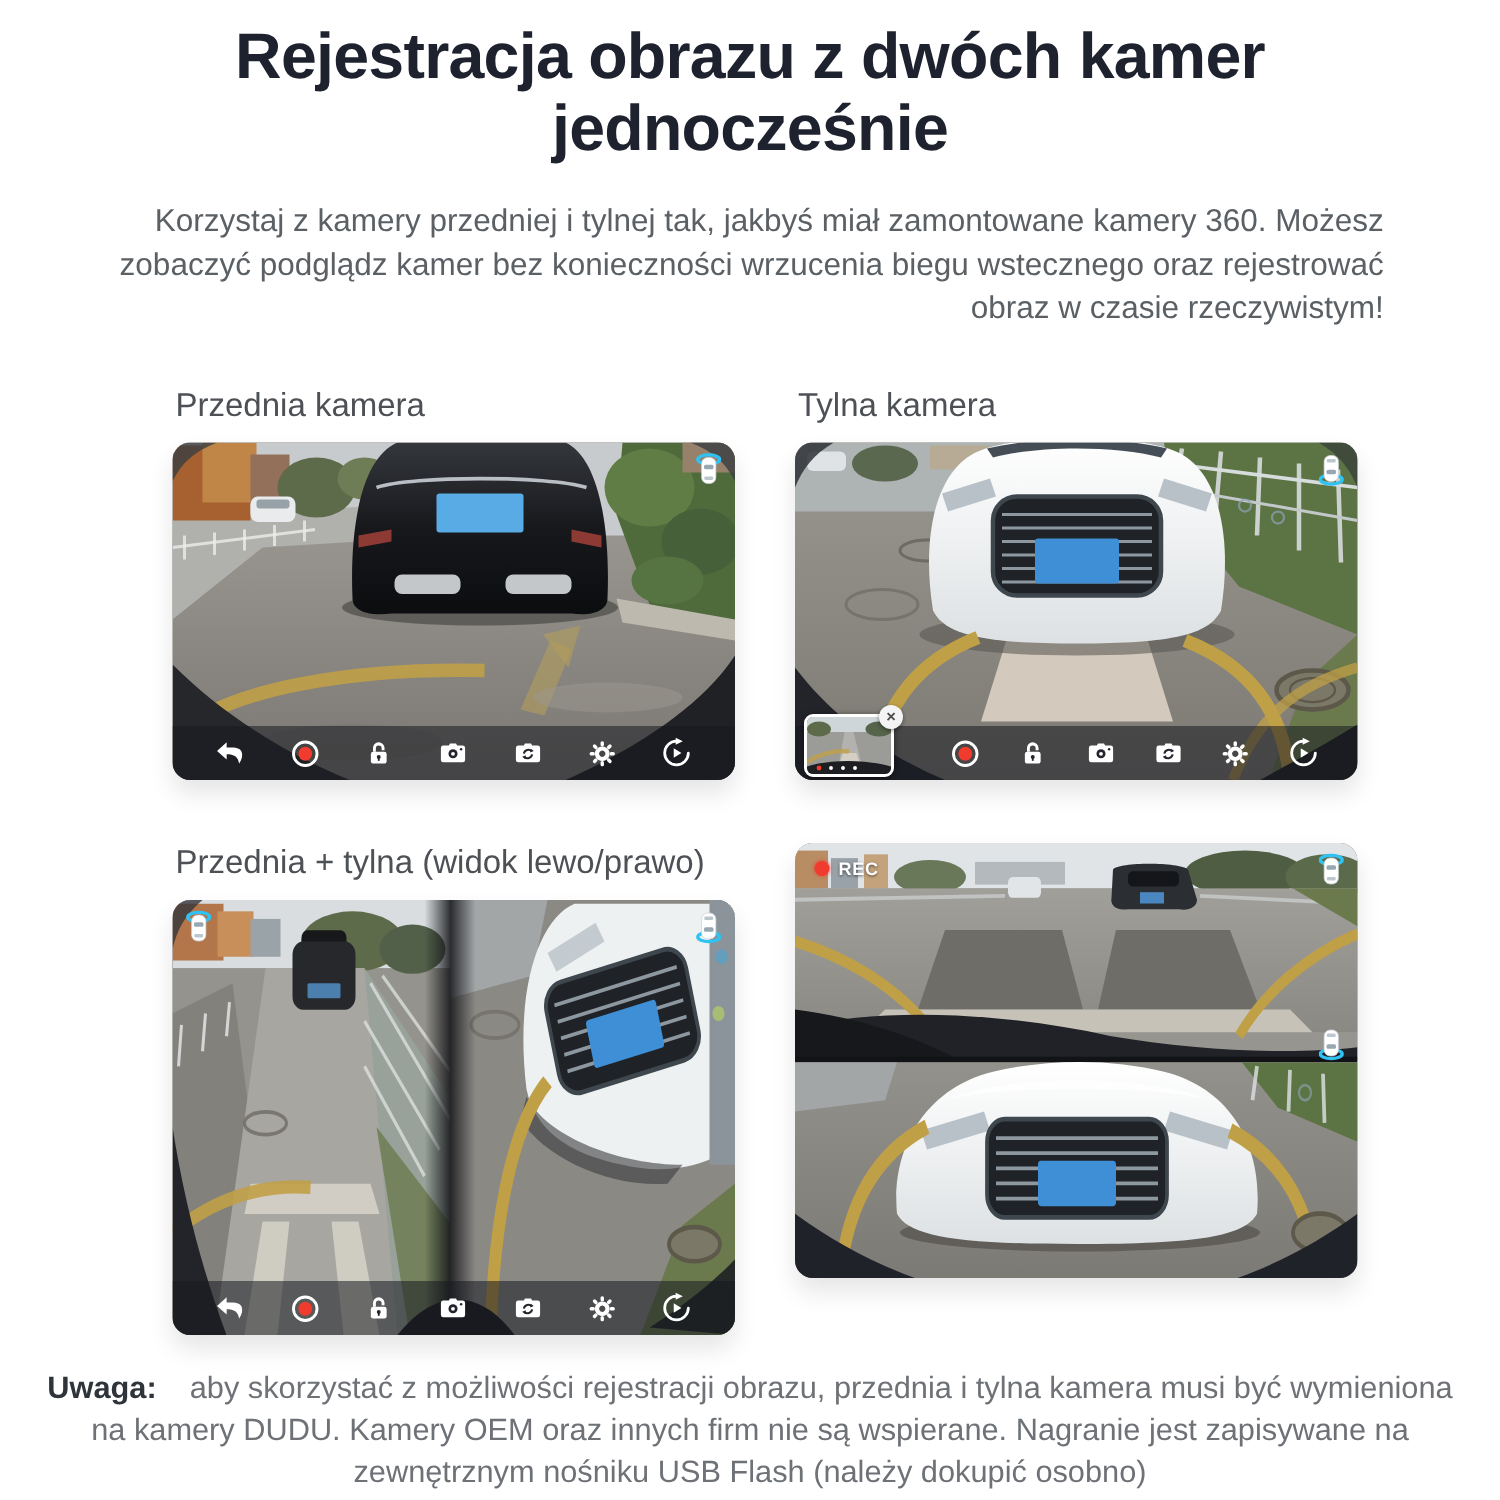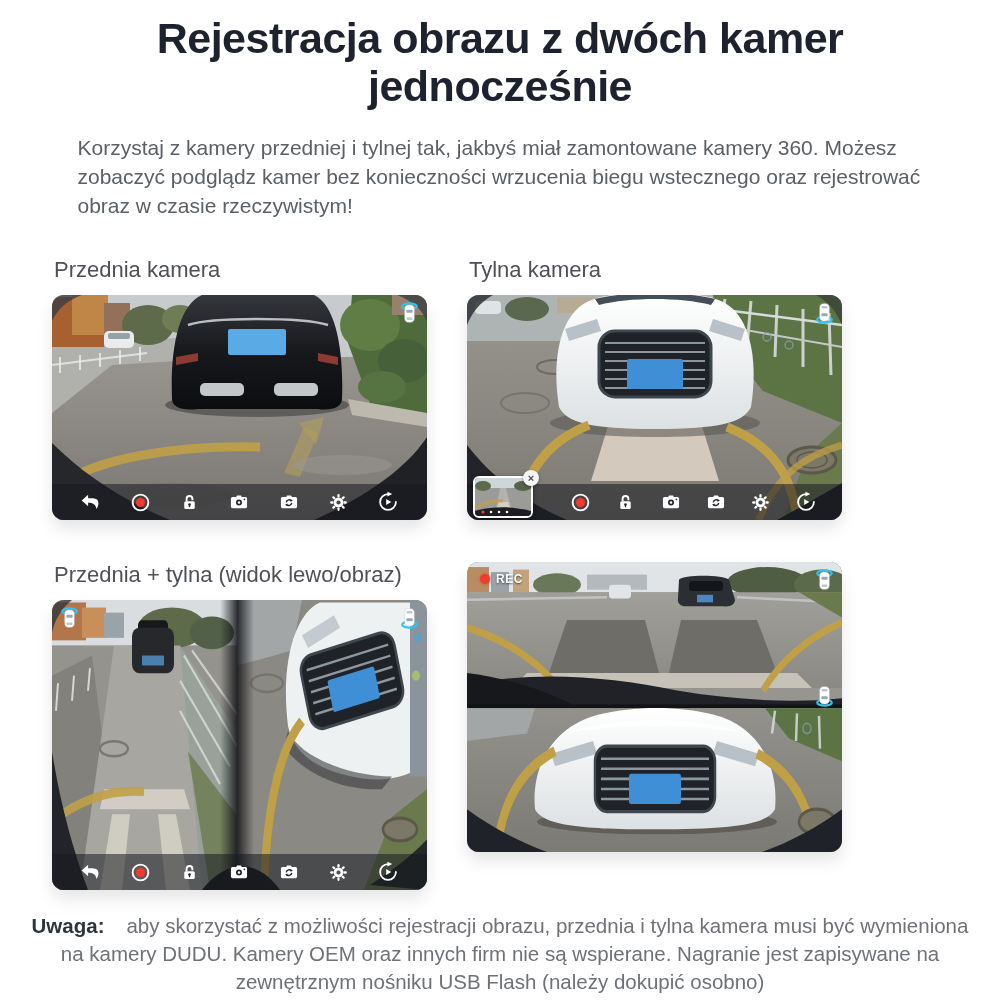--- a/index.html
+++ b/index.html
@@ -7,24 +7,24 @@
     width:1000px;height:1000px;overflow:hidden;background:#ffffff;
     font-family:"Liberation Sans","DejaVu Sans",sans-serif;
     position:relative;
   }
   .page-title{
     margin:14px auto 0;max-width:880px;text-align:center;
     font-size:43px;line-height:1.12;font-weight:800;letter-spacing:-.5px;
     color:#1d222e;
   }
   .intro{
-    margin:24px auto 0;max-width:845px;text-align:left;
+    margin:24px auto 0;max-width:845px;text-align:right;
     font-size:21px;line-height:1.38;color:#5b6065;font-weight:400;
   }
-  .row{display:flex;gap:40px;margin-left:52px;width:790px;}
+  .row{display:flex;gap:40px;margin-left:115px;width:790px;}
   .row1{margin-top:36px;}
   .row2{margin-top:42px;}
   .col{width:375px;}
   .cam-label{
     font-size:22px;color:#4d5156;margin:0 0 12px 2px;font-weight:400;
     white-space:nowrap;
   }
   .cam-card{
     position:relative;width:375px;border-radius:12px;overflow:hidden;
     box-shadow:0 9px 16px rgba(0,0,0,.10);background:#8f8d87;
@@ -361,21 +361,21 @@
         </svg>
         <span class="pip-close">×</span>
       </div>
     </div>
   </div>
 </div>
 
 <div class="row row2">
 
   <div class="col">
-    <div class="cam-label">Przednia + tylna (widok lewo/obraz)</div>
+    <div class="cam-label">Przednia + tylna (widok lewo/prawo)</div>
     <div class="cam-card h230">
       <svg class="scene" viewBox="0 0 375 230" preserveAspectRatio="none">
         <defs>
           <linearGradient id="cSeam" x1="0" y1="0" x2="1" y2="0">
             <stop offset="0" stop-color="#121317" stop-opacity="0"></stop>
             <stop offset="0.5" stop-color="#121317" stop-opacity=".85"></stop>
             <stop offset="1" stop-color="#121317" stop-opacity="0"></stop>
           </linearGradient>
         </defs>
         <rect width="375" height="230" fill="#8f8d87"></rect>

